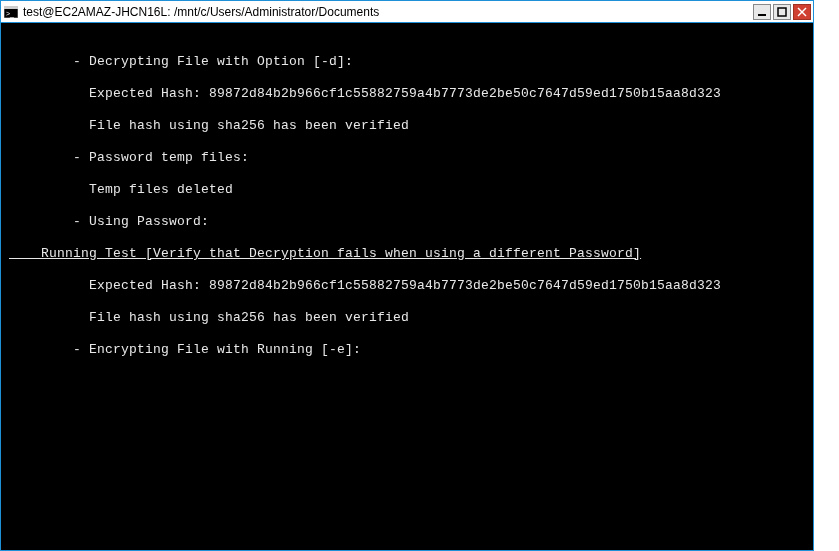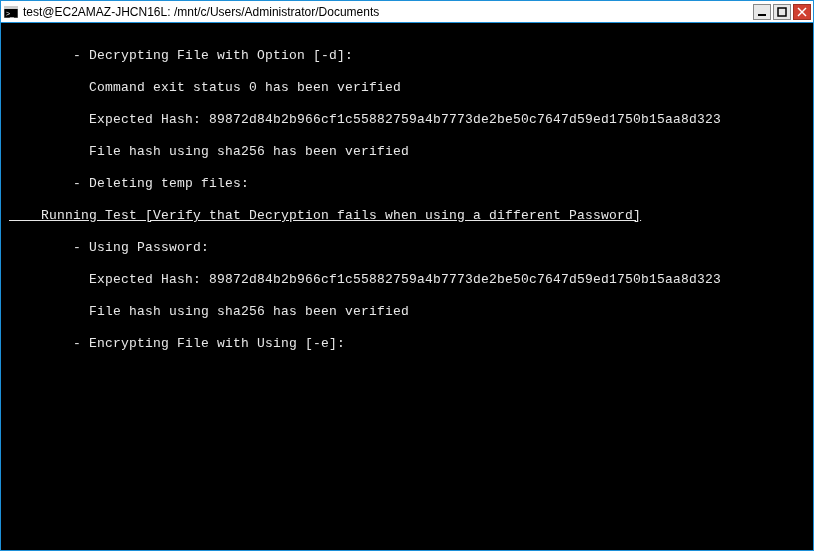--- a/index.html
+++ b/index.html
@@ -66,21 +66,21 @@
       color: #fff;
       border-color: #a03020;
     }
     .terminal {
       flex: 1;
       background: #000000;
       color: #e8e8e8;
       font-family: Consolas, "Courier New", monospace;
       font-size: 13px;
       line-height: 16px;
-      padding: 9px 8px;
+      padding: 15px 8px;
       overflow: hidden;
       white-space: pre;
       letter-spacing: 0.2px;
     }
     .term-line {
       white-space: pre;
     }
     .underline {
       text-decoration: underline;
     }
@@ -113,29 +113,29 @@
         <svg width="10" height="10">
           <line x1="1" y1="1" x2="9" y2="9" stroke="#fff" stroke-width="1.5"></line>
           <line x1="9" y1="1" x2="1" y2="9" stroke="#fff" stroke-width="1.5"></line>
         </svg>
       </div>
     </div>
   </div>
 
   <div class="terminal">
 <div class="term-line">        - Decrypting File with Option [-d]:</div>
-<div class="term-line">          Command exit status 0 has been verified</div>
 <div class="term-line">          Expected Hash: 89872d84b2b966cf1c55882759a4b7773de2be50c7647d59ed1750b15aa8d323</div>
 <div class="term-line">          File hash using sha256 has been verified</div>
-<div class="term-line">        - Deleting temp files:</div>
+<div class="term-line">        - Password temp files:</div>
+<div class="term-line">          Temp files deleted</div>
+<div class="term-line">        - Using Password:</div>
 <div class="term-line"><span class="underline">    Running Test [Verify that Decryption fails when using a different Password]</span></div>
-<div class="term-line">        - Using Password:</div>
 <div class="term-line">          Expected Hash: 89872d84b2b966cf1c55882759a4b7773de2be50c7647d59ed1750b15aa8d323</div>
 <div class="term-line">          File hash using sha256 has been verified</div>
-<div class="term-line">        - Encrypting File with Using [-e]:</div>
+<div class="term-line">        - Encrypting File with Running [-e]:</div>
 
 
 
 
 
 
 
 
 
 

